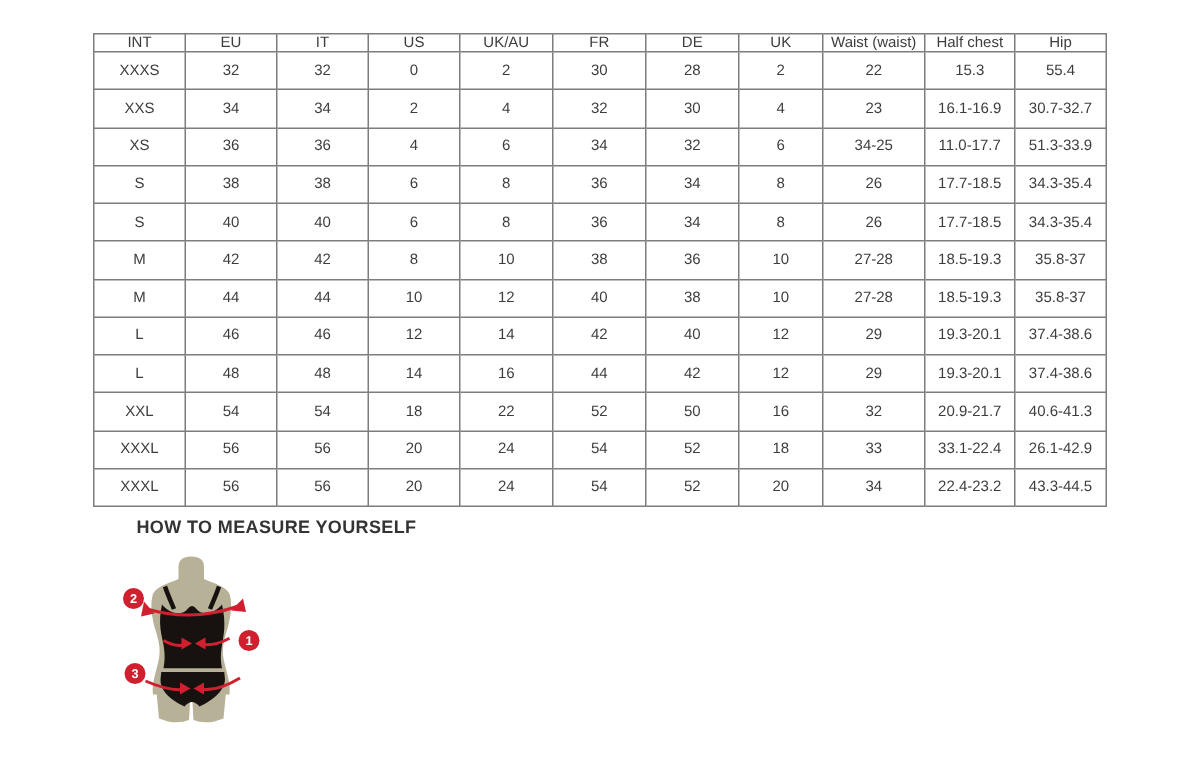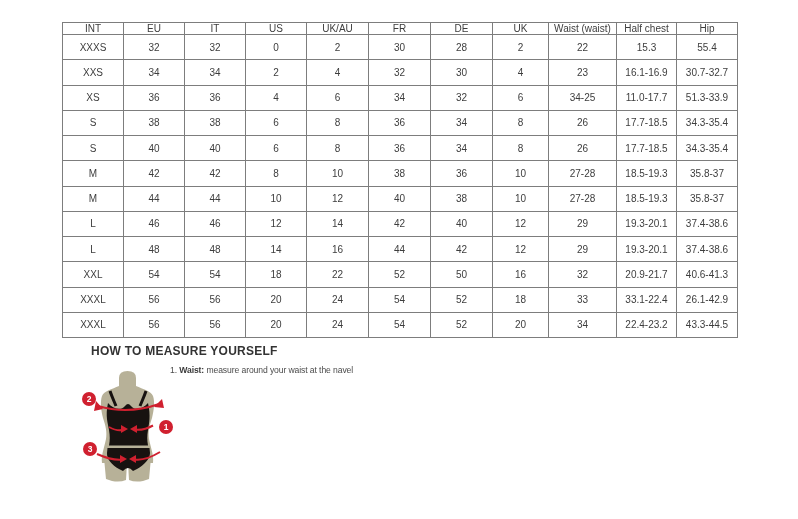--- a/index.html
+++ b/index.html
@@ -303,14 +303,13 @@
       <text x="91" y="62" text-anchor="middle" font-size="8.5" font-weight="bold" fill="#ffffff">1</text>
     </g>
     <g>
       <circle cx="15" cy="81" r="7" fill="#d0202f"></circle>
       <text x="15" y="84" text-anchor="middle" font-size="8.5" font-weight="bold" fill="#ffffff">3</text>
     </g>
   </svg>
 </div>
 
 <div class="instructions">
-    <div class="ins-line"><span class="ins-num">1. </span><span class="ins-label">Waist:</span><span> measure around your waist at the navel</span></div>
   </div>
 
 </body></html>

